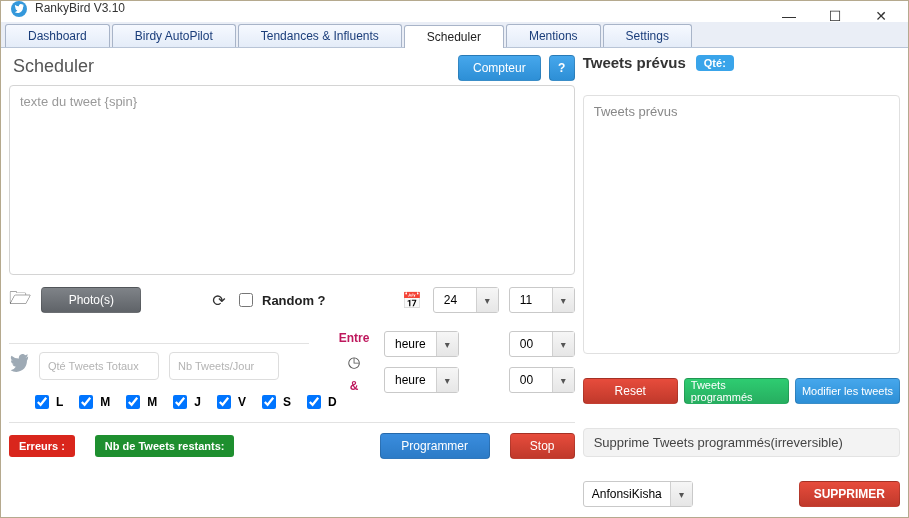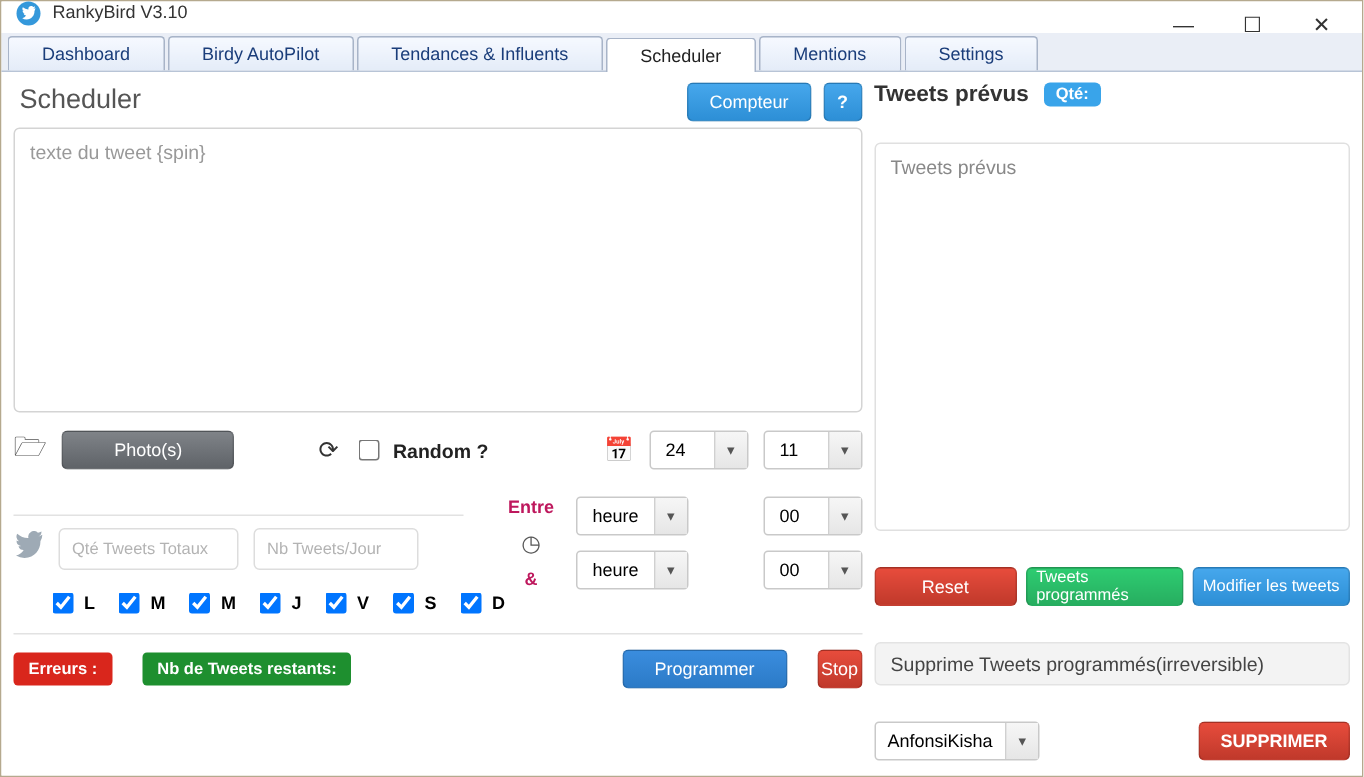--- a/index.html
+++ b/index.html
@@ -86,21 +86,21 @@
       <div class="headrow">
         <h2 class="sec">Scheduler</h2>
         <span class="btn btn-blue">Compteur</span>
         <span class="btn btn-blue btn-help">?</span>
       </div>
       <textarea class="tweet" placeholder="texte du tweet {spin}" style=""></textarea>
 
       <div class="row" style="margin-top:6px; align-items:center;">
         <div class="row" style="gap:10px;width:190px">
           <span class="folder-icon">🗁</span>
-          <span class="btn btn-grey" style="width:115px">Photo(s)</span>
+          <span class="btn btn-grey" style="width:100px">Photo(s)</span>
         </div>
         <div class="row" style="gap:6px;width:120px">
           <span class="refresh-icon">⟳</span>
           <input type="checkbox" class="chk" style="">
           <span class="chklabel">Random ?</span>
         </div>
         <div style="flex:1"></div>
         <span class="calendar-icon">📅</span>
         <div class="sel">
             <span class="val">24</span>
@@ -183,21 +183,21 @@
           </span>
       </div>
 
       <hr class="hr">
 
       <div class="row" style="justify-content:flex-start;gap:20px">
         <span class="badge badge-red">Erreurs :</span>
         <span class="badge badge-green">Nb de Tweets restants:</span>
         <div style="flex:1"></div>
         <span class="btn btn-blue-dark" style="width:110px">Programmer</span>
-        <span class="btn btn-red" style="width:30px">Stop</span>
+        <span class="btn btn-red" style="width:65px">Stop</span>
       </div>
     </div>
 
     <div class="right">
       <div class="headrow" style="gap:10px">
         <span style="font-size:15px;font-weight:bold;color:#333">Tweets prévus</span>
         <span class="pill">Qté:</span>
       </div>
       <div class="rightbox"><span>Tweets prévus</span></div>
 

